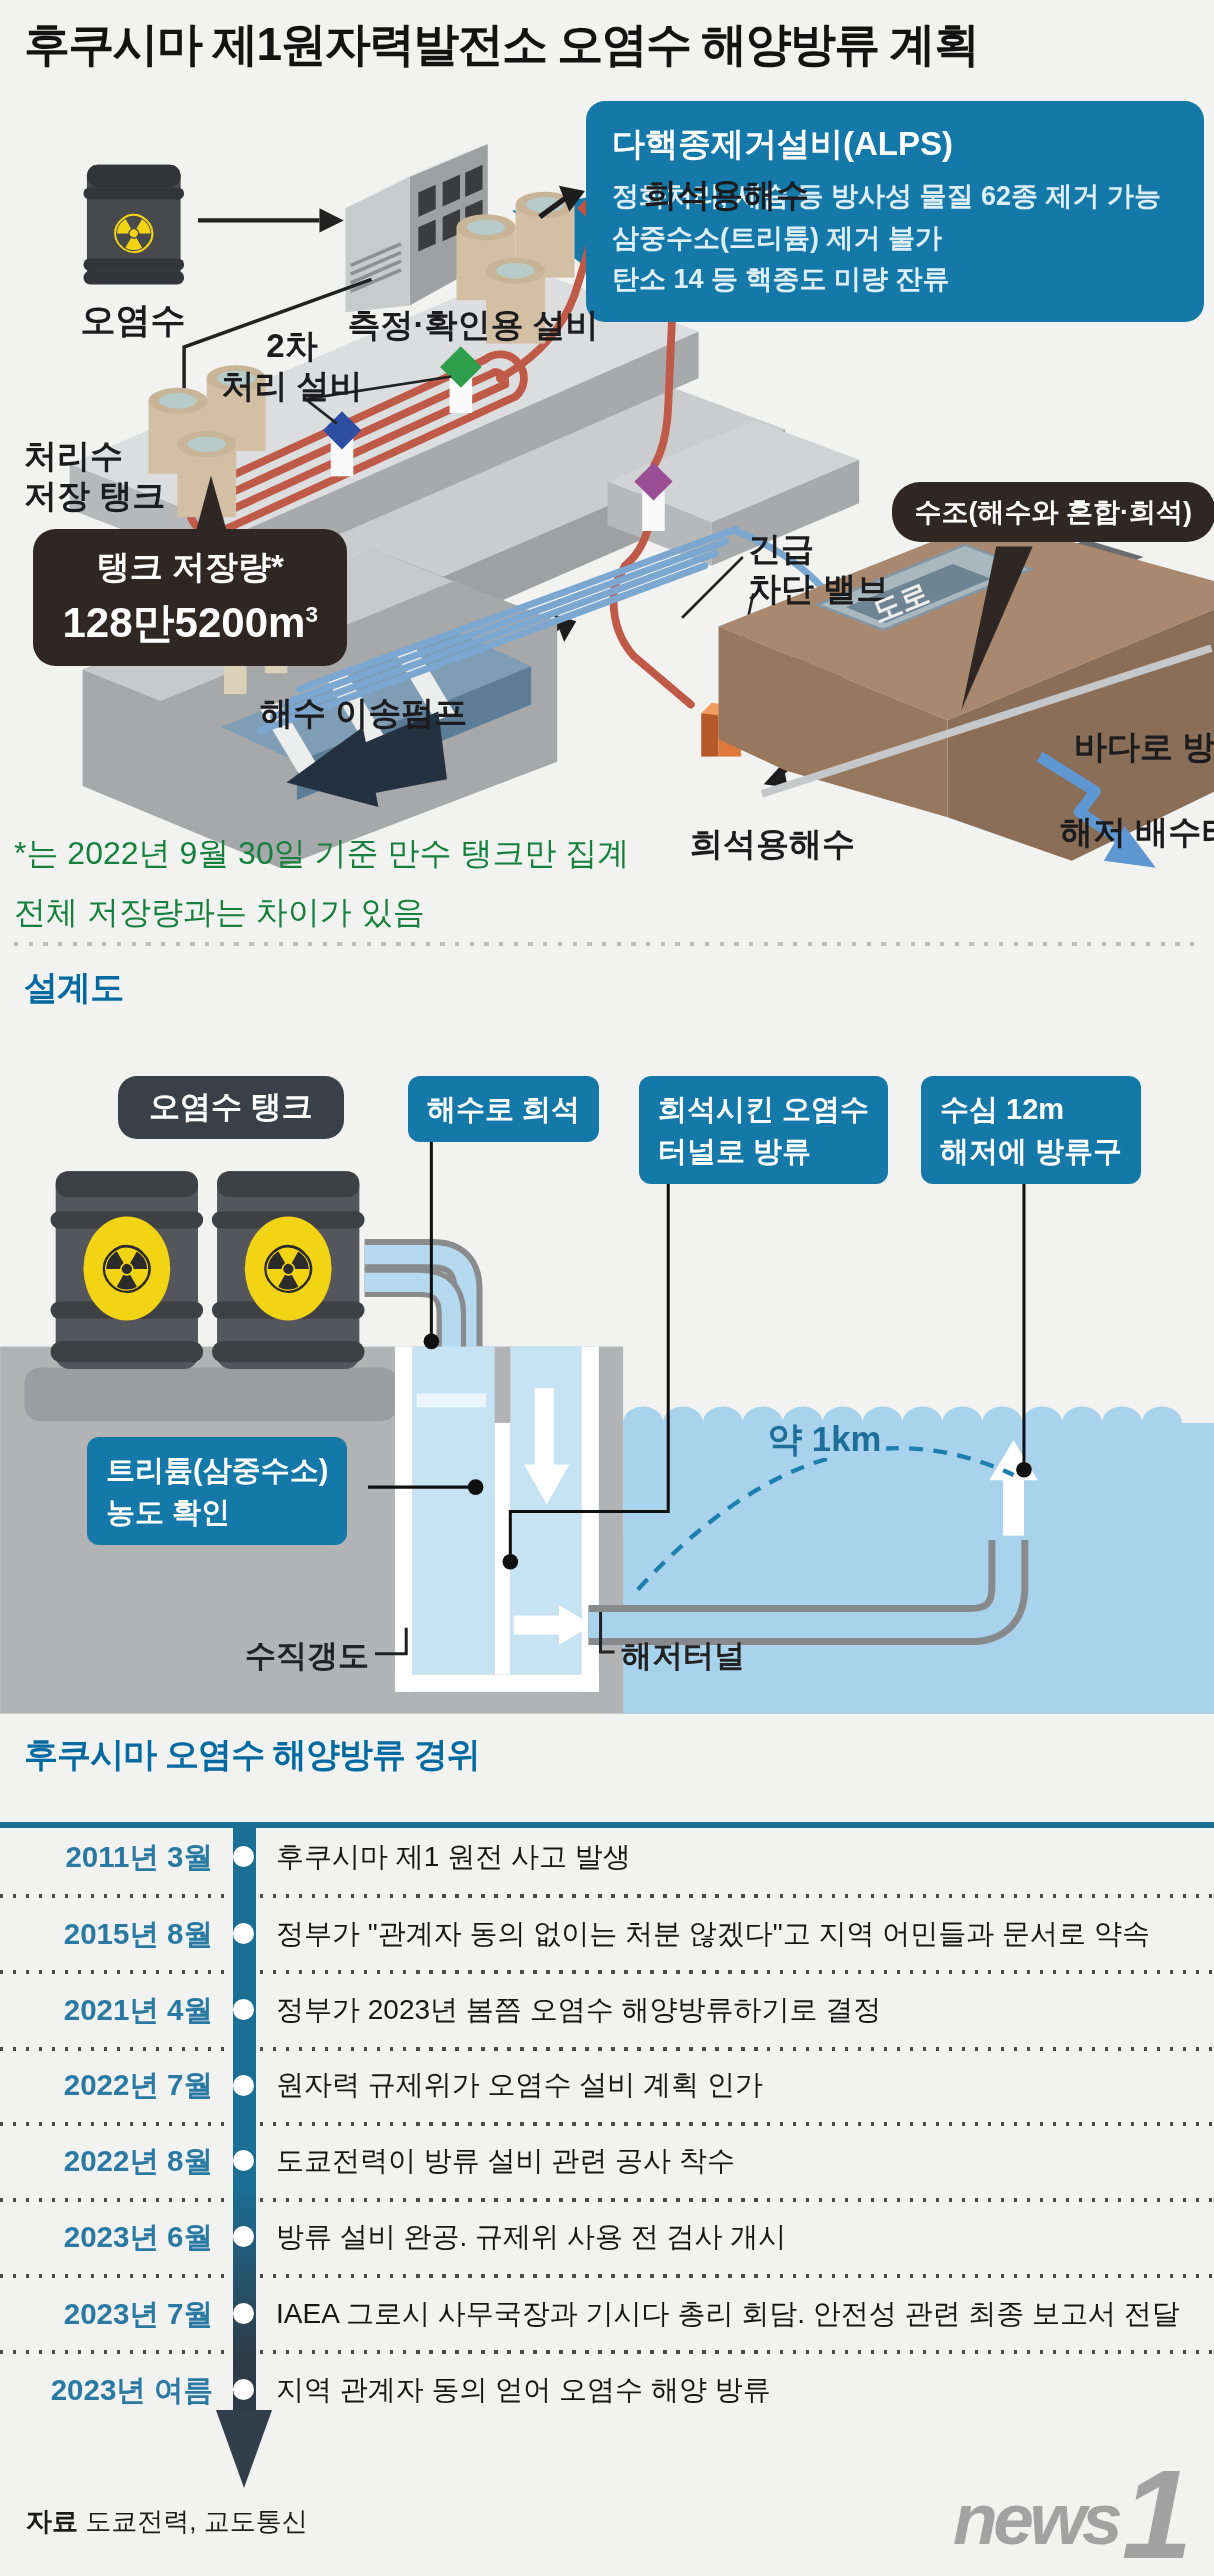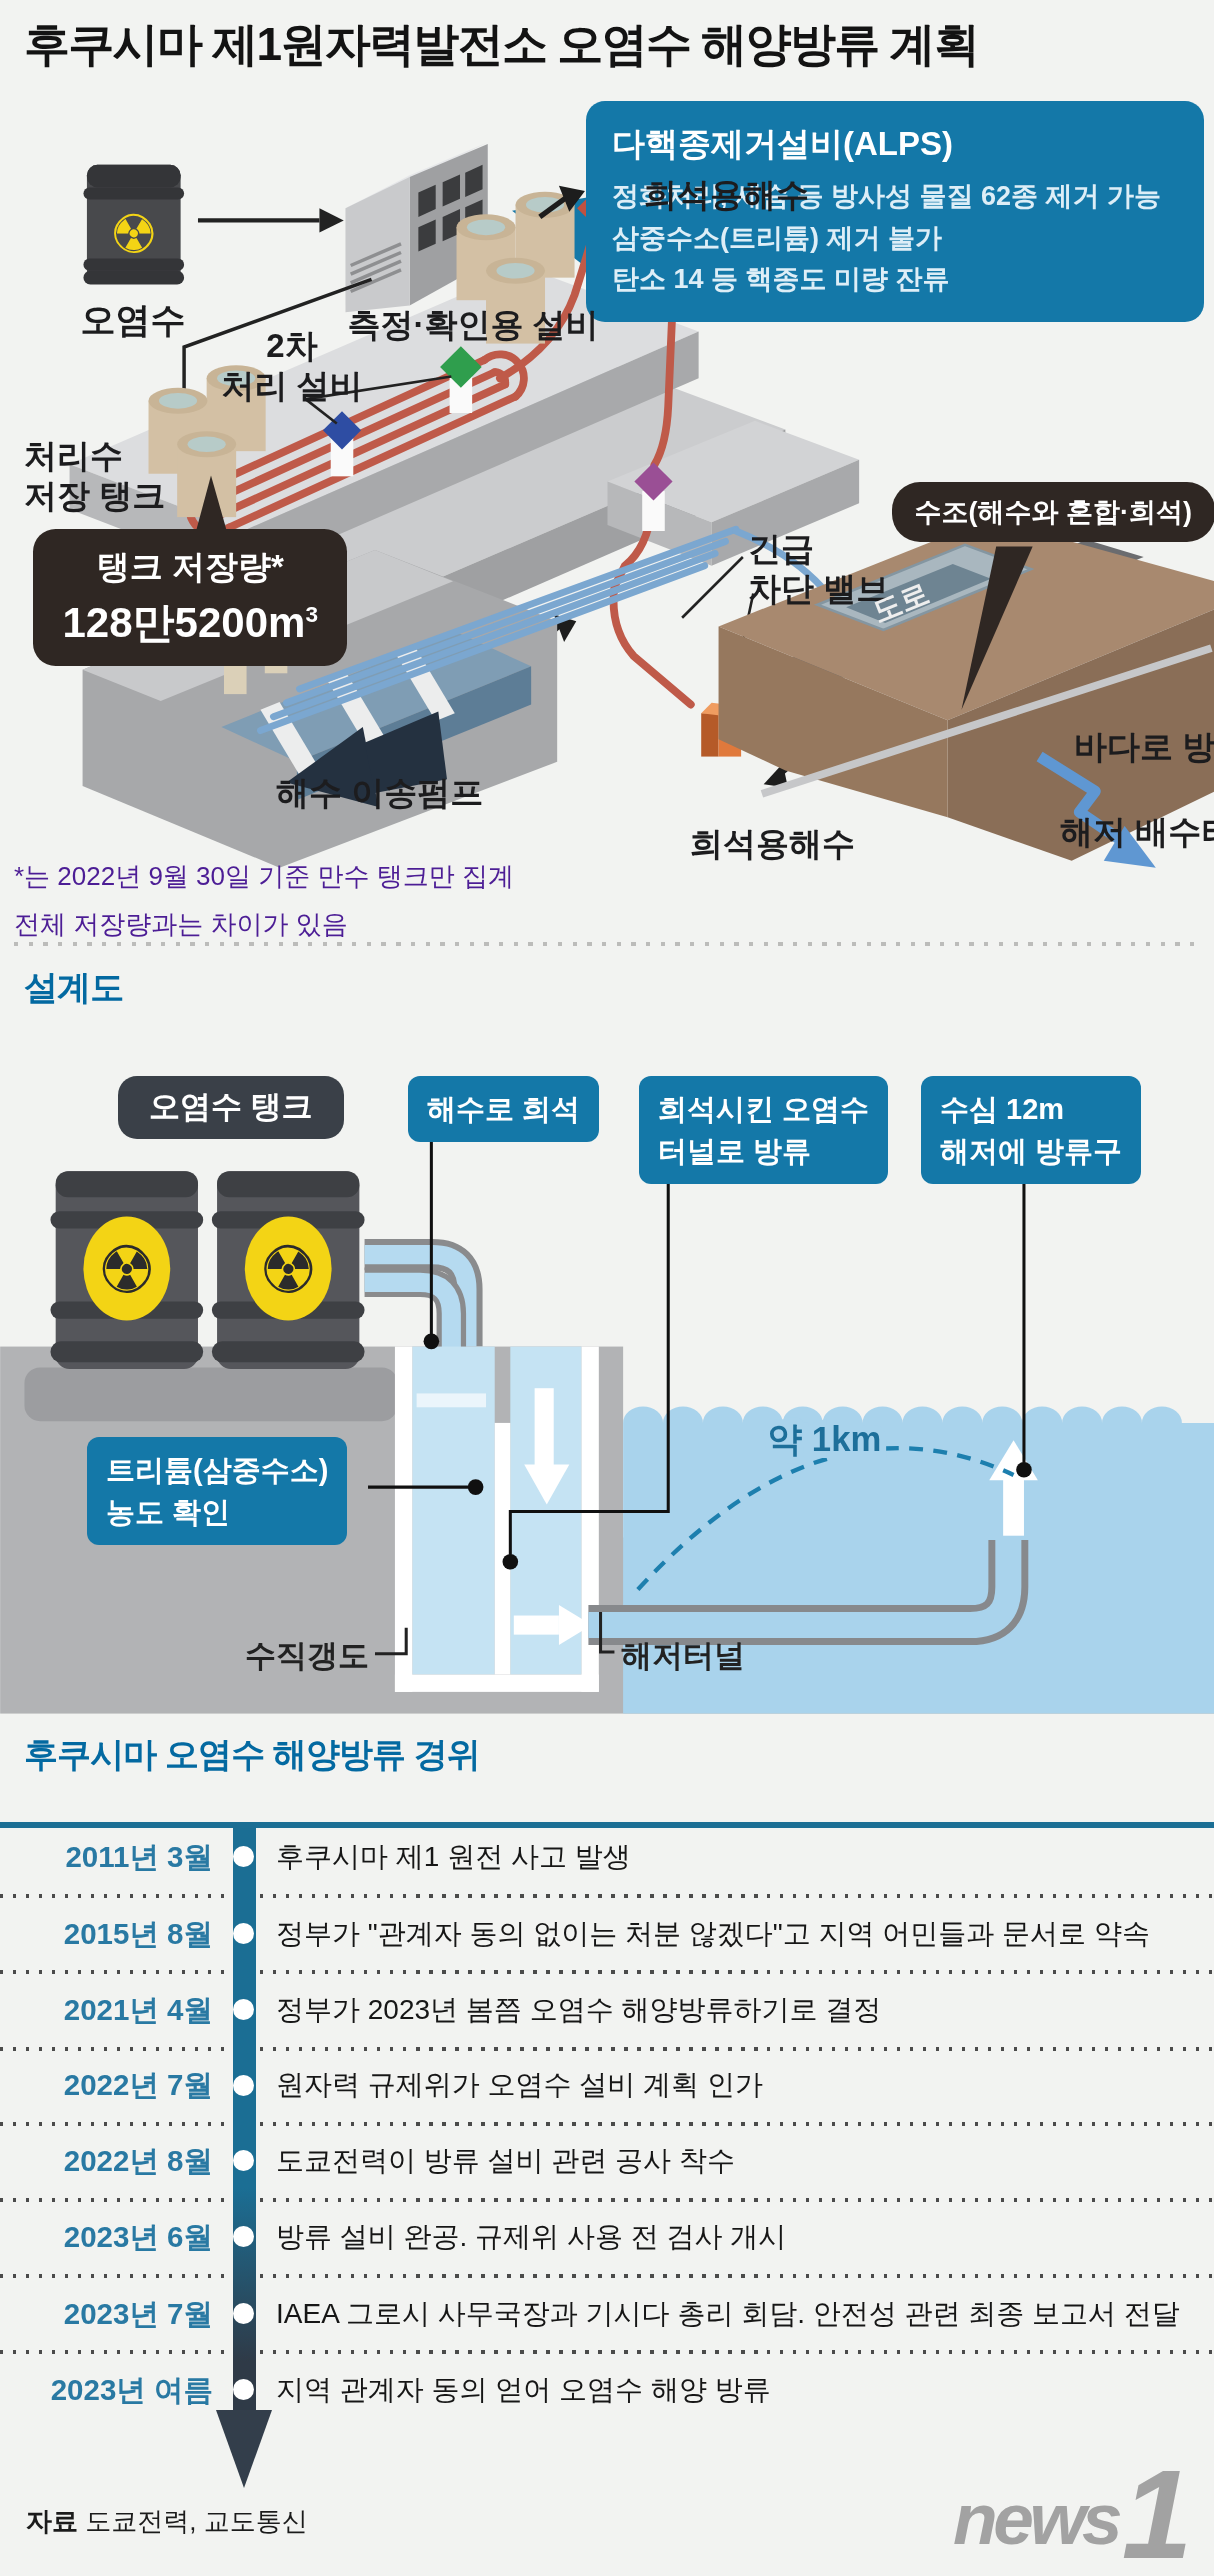--- a/index.html
+++ b/index.html
@@ -16,21 +16,21 @@
         background:#1478a8;border-radius:19px;padding:21px 26px;color:#fff;}
   .alps .t{font-size:33px;font-weight:800;white-space:nowrap;}
   .alps .b{margin-top:8.7px;font-size:27px;font-weight:600;line-height:1.55;color:#ddeef7;white-space:nowrap;}
   .blackbox{position:absolute;background:#2f2723;color:#fff;border-radius:22.6px;text-align:center;}
   .tankbox{left:33px;top:529px;padding:15.6px 29.5px;}
   .tankbox .l1{font-size:33px;font-weight:700;white-space:nowrap;}
   .tankbox .l2{font-size:42px;font-weight:800;margin-top:5.2px;white-space:nowrap;}
   .tankbox sup{font-size:22.6px;}
   .basinbox{left:892px;top:482px;padding:12px 22.6px;border-radius:28px;font-size:27px;font-weight:700;white-space:nowrap;}
   .roadlbl{color:#eeeeee;font-size:29px;font-weight:700;transform:rotate(-22deg);}
-  .footnote{position:absolute;left:14px;top:852px;font-size:26px;line-height:1.85;color:#4c1d95;font-weight:500;white-space:nowrap;}
+  .footnote{position:absolute;left:14px;top:824px;font-size:32px;line-height:1.85;color:#15803d;font-weight:500;white-space:nowrap;}
   .dotsep{position:absolute;left:14px;width:1187px;height:4.3px;
           background:repeating-linear-gradient(90deg,#bcbcba 0 4.3px,transparent 4.3px 14.7px);}
   .dbox{position:absolute;background:#1478a8;color:#fff;border-radius:12px;
         font-size:29px;font-weight:700;line-height:1.45;padding:12px 19px;white-space:nowrap;}
   .darktag{position:absolute;background:#3a4048;color:#fff;border-radius:19px;
         font-size:31px;font-weight:700;padding:10.4px 31px;white-space:nowrap;}
   .smalllbl{position:absolute;font-size:31px;font-weight:600;color:#222;white-space:nowrap;}
   .tl-rule{position:absolute;left:0;top:1822px;width:1215px;height:6px;background:#1b6e94;}
   .tl-bar{position:absolute;left:233px;top:1824px;width:22.6px;height:588px;
           background:linear-gradient(180deg,#1b6e94 0px,#1b6e94 364px,#2f3a47 538px,#2f3a47 100%);z-index:2;}
@@ -327,21 +327,21 @@
   <div class="lbl s38" style="left:748px;top:529px;">
     <div>긴급</div>
     <div>차단 밸브</div>
   </div>
   <div class="blackbox tankbox">
     <div class="l1">탱크 저장량*</div>
     <div class="l2"><span>128만5200</span><span>m</span><sup>3</sup></div>
   </div>
   <div class="blackbox basinbox">수조(해수와 혼합·희석)</div>
   <div class="lbl roadlbl" style="left:872px;top:583px;">도로</div>
-  <div class="lbl s38" style="left:260px;top:773px;margin-left:16px;">해수 이송펌프</div>
+  <div class="lbl s38" style="left:260px;top:693px;">해수 이송펌프</div>
   <div class="lbl s38" style="left:1074px;top:727px;">바다로 방출</div>
   <div class="lbl s38" style="left:1060px;top:812px;">해저 배수터널</div>
   <div class="lbl s38" style="left:690px;top:824px;">희석용해수</div>
   <div class="footnote">
     <div>*는 2022년 9월 30일 기준 만수 탱크만 집계</div>
     <div>전체 저장량과는 차이가 있음</div>
   </div>
   <div class="dotsep" style="top:942px;"></div>
 
   <div class="abs h2" style="left:24px;top:965px;">설계도</div>

